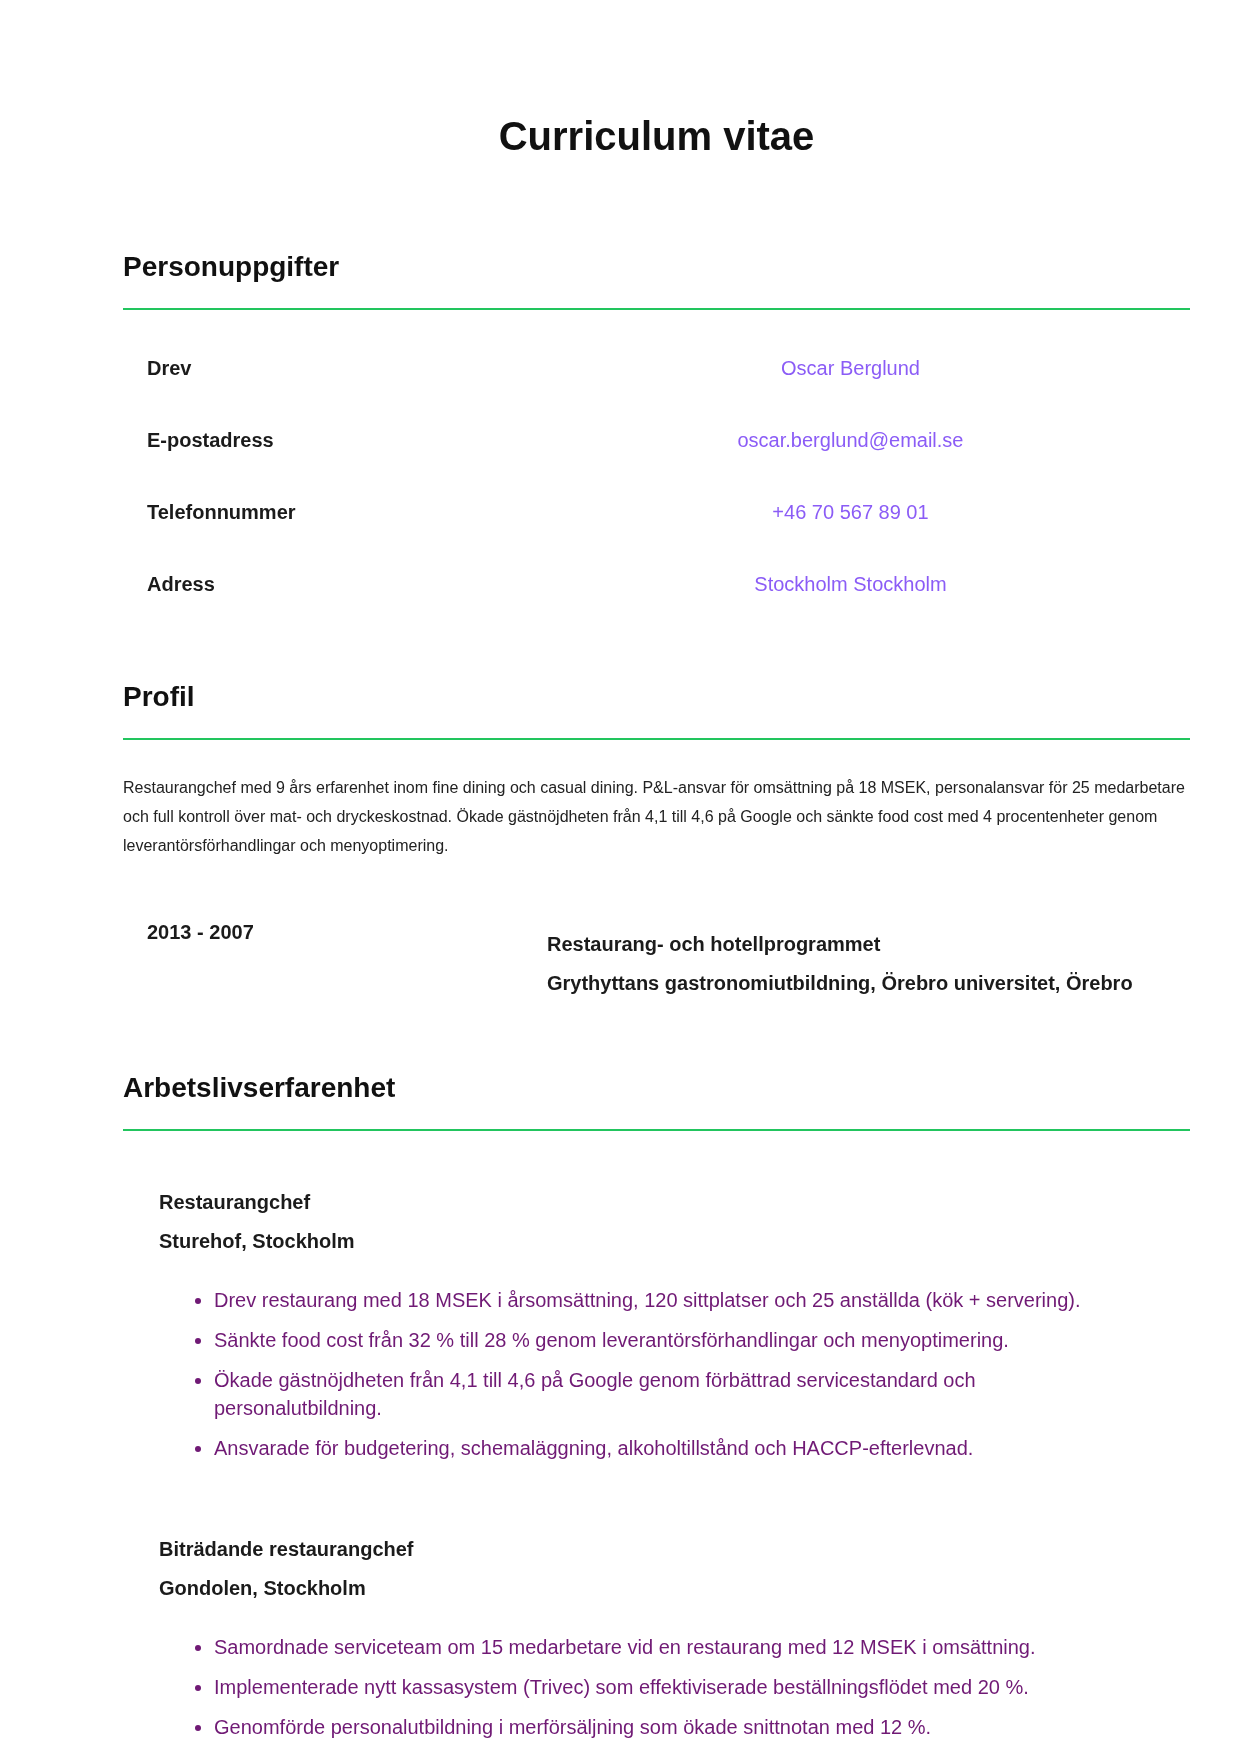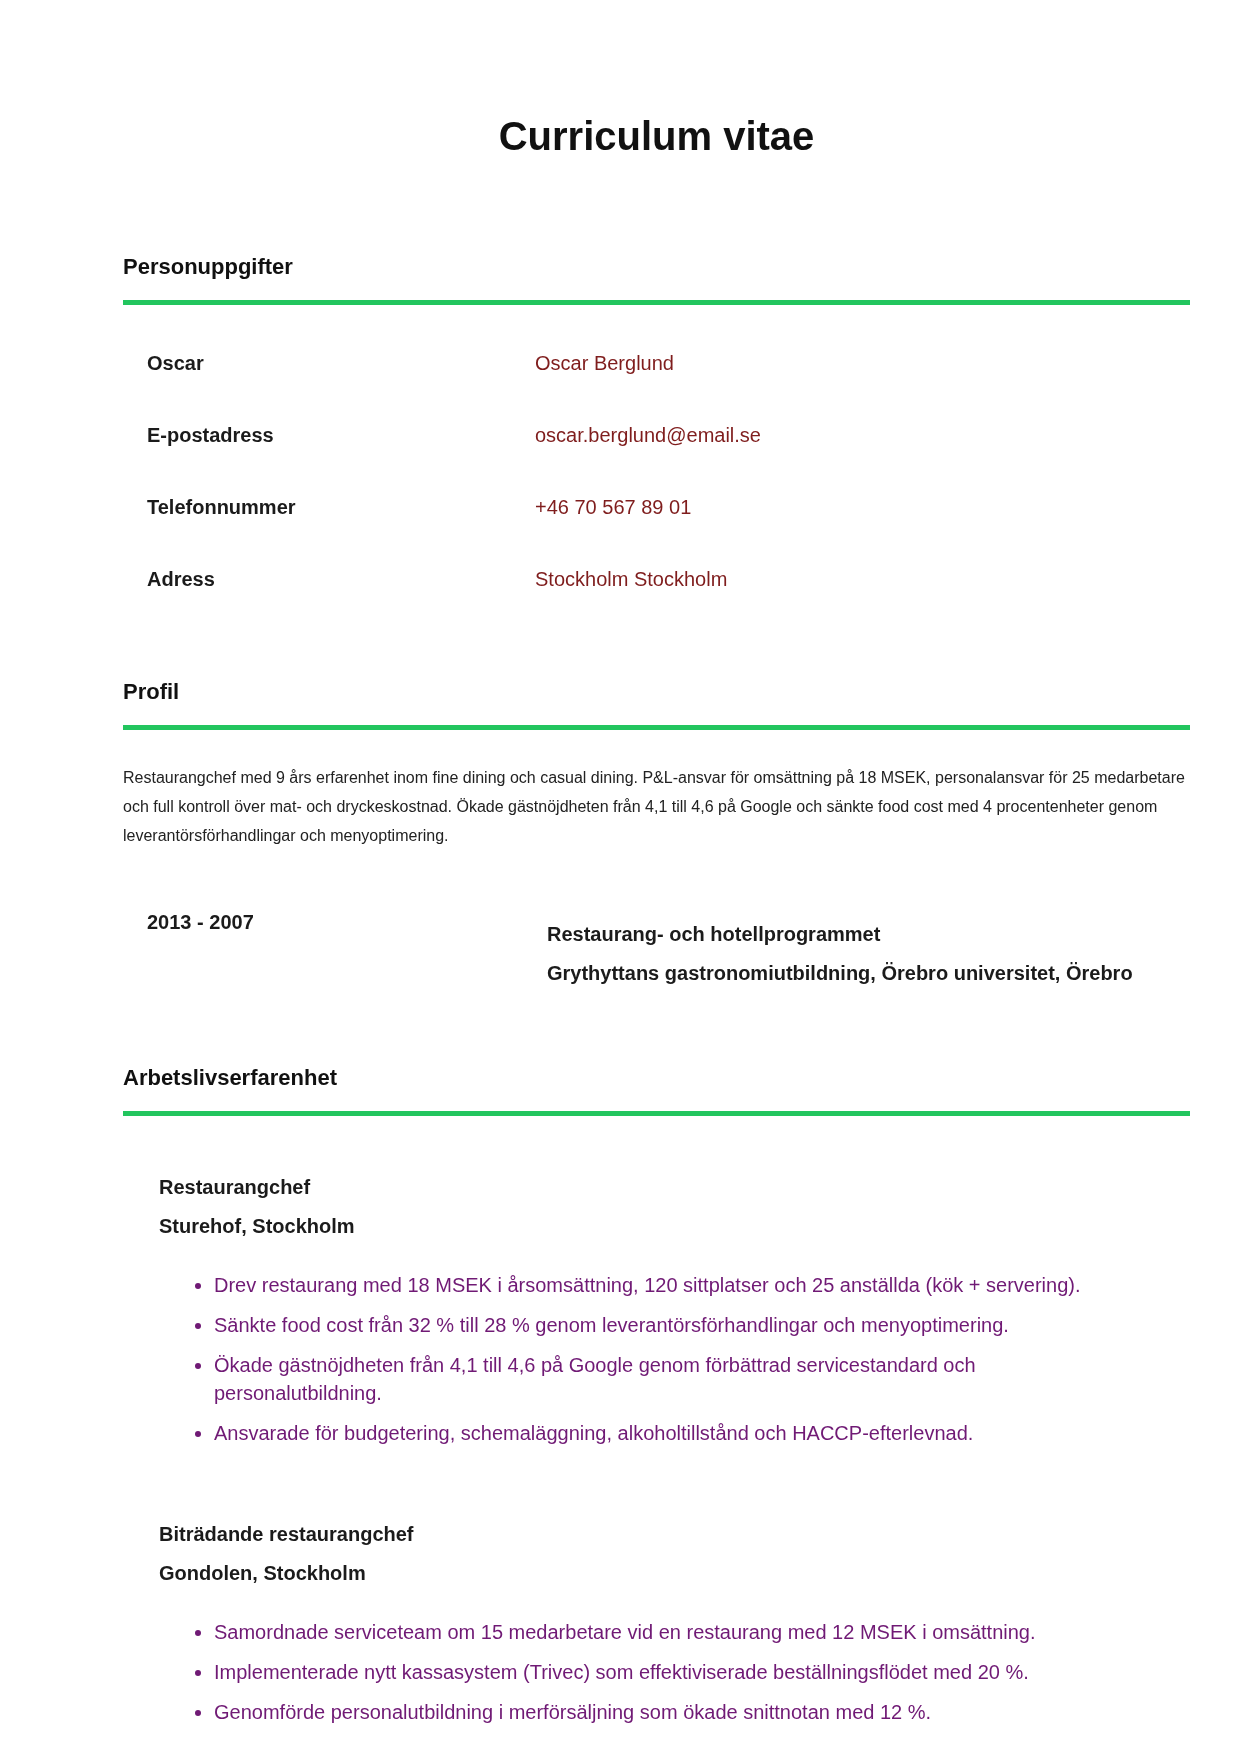--- a/index.html
+++ b/index.html
@@ -19,43 +19,43 @@
   }
   .cv-title {
     font-size: 40px;
     font-weight: 700;
     line-height: 48px;
     text-align: center;
     color: #111111;
   }
   .section { display: block; }
   .sec-heading {
-    font-size: 22px;
+    font-size: 28px;
     font-weight: 700;
     line-height: 34px;
     color: #111111;
-    padding-bottom: 16px;
-    border-bottom: 5px solid #22c55e;
+    padding-bottom: 24px;
+    border-bottom: 2px solid #22c55e;
   }
   .sec-personal { margin-top: 90px; }
   .sec-profile  { margin-top: 72px; }
   .sec-education { margin-top: 47px; }
   .sec-experience { margin-top: 50px; }
 
   .detail-rows { margin-top: 35px; }
   .detail-row {
     display: flex;
     align-items: flex-start;
     margin-bottom: 25px;
     font-size: 20px;
     line-height: 23px;
   }
   .detail-row:last-child { margin-bottom: 0; }
   .detail-label { width: 364px; flex: 0 0 364px; font-weight: 700; }
-  .detail-value { flex: 1; font-weight: 400; color: #7f1d1d; }
+  .detail-value { flex: 1; font-weight: 400; color: #8b5cf6; text-align: center; }
 
   .profile-text {
     margin-top: 33px;
     font-size: 16px;
     line-height: 29px;
     color: #222222;
   }
 
   .entries { margin-top: 33px; }
   .entries-exp { margin-top: 34px; }
@@ -89,21 +89,21 @@
 <body>
 
 <div class="page">
 
   <h1 class="cv-title">Curriculum vitae</h1>
 
   <section class="section sec-personal">
     <h2 class="sec-heading">Personuppgifter</h2>
     <div class="detail-rows">
       <div class="detail-row">
-        <div class="detail-label">Oscar</div>
+        <div class="detail-label">Drev</div>
         <div class="detail-value">Oscar Berglund</div>
       </div>
       <div class="detail-row">
         <div class="detail-label">E-postadress</div>
         <div class="detail-value">oscar.berglund@email.se</div>
       </div>
       <div class="detail-row">
         <div class="detail-label">Telefonnummer</div>
         <div class="detail-value">+46 70 567 89 01</div>
       </div>

